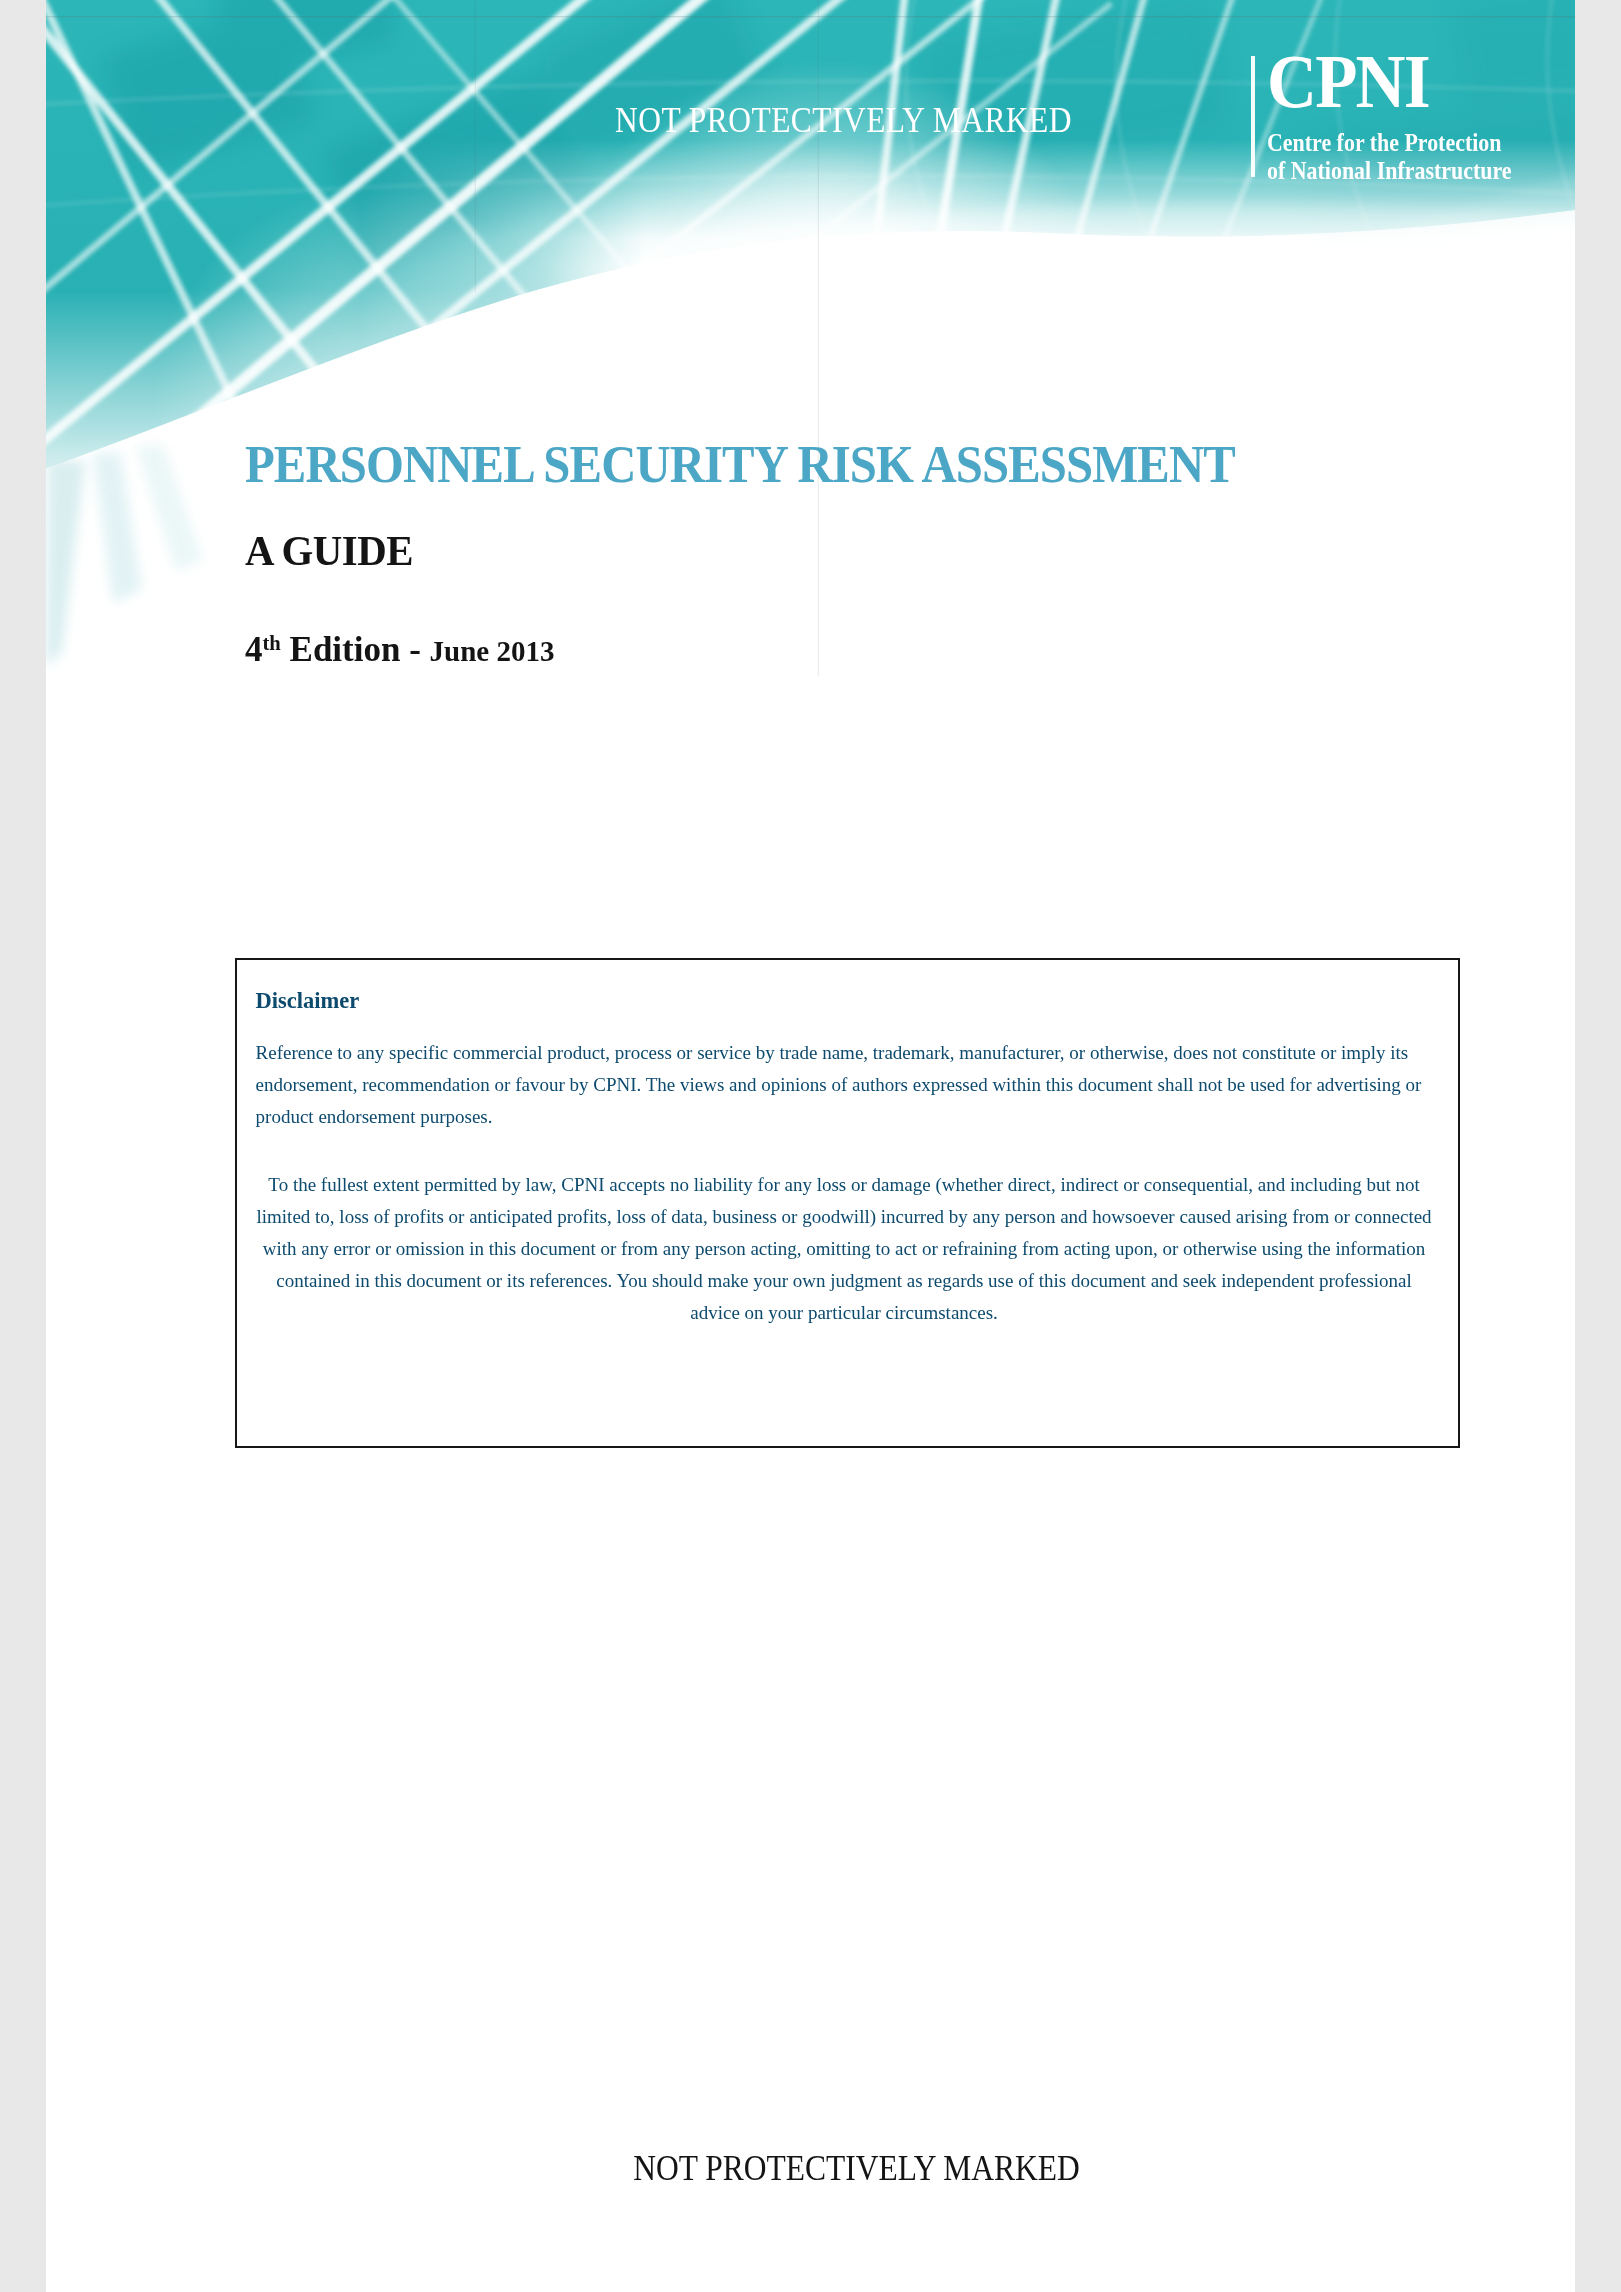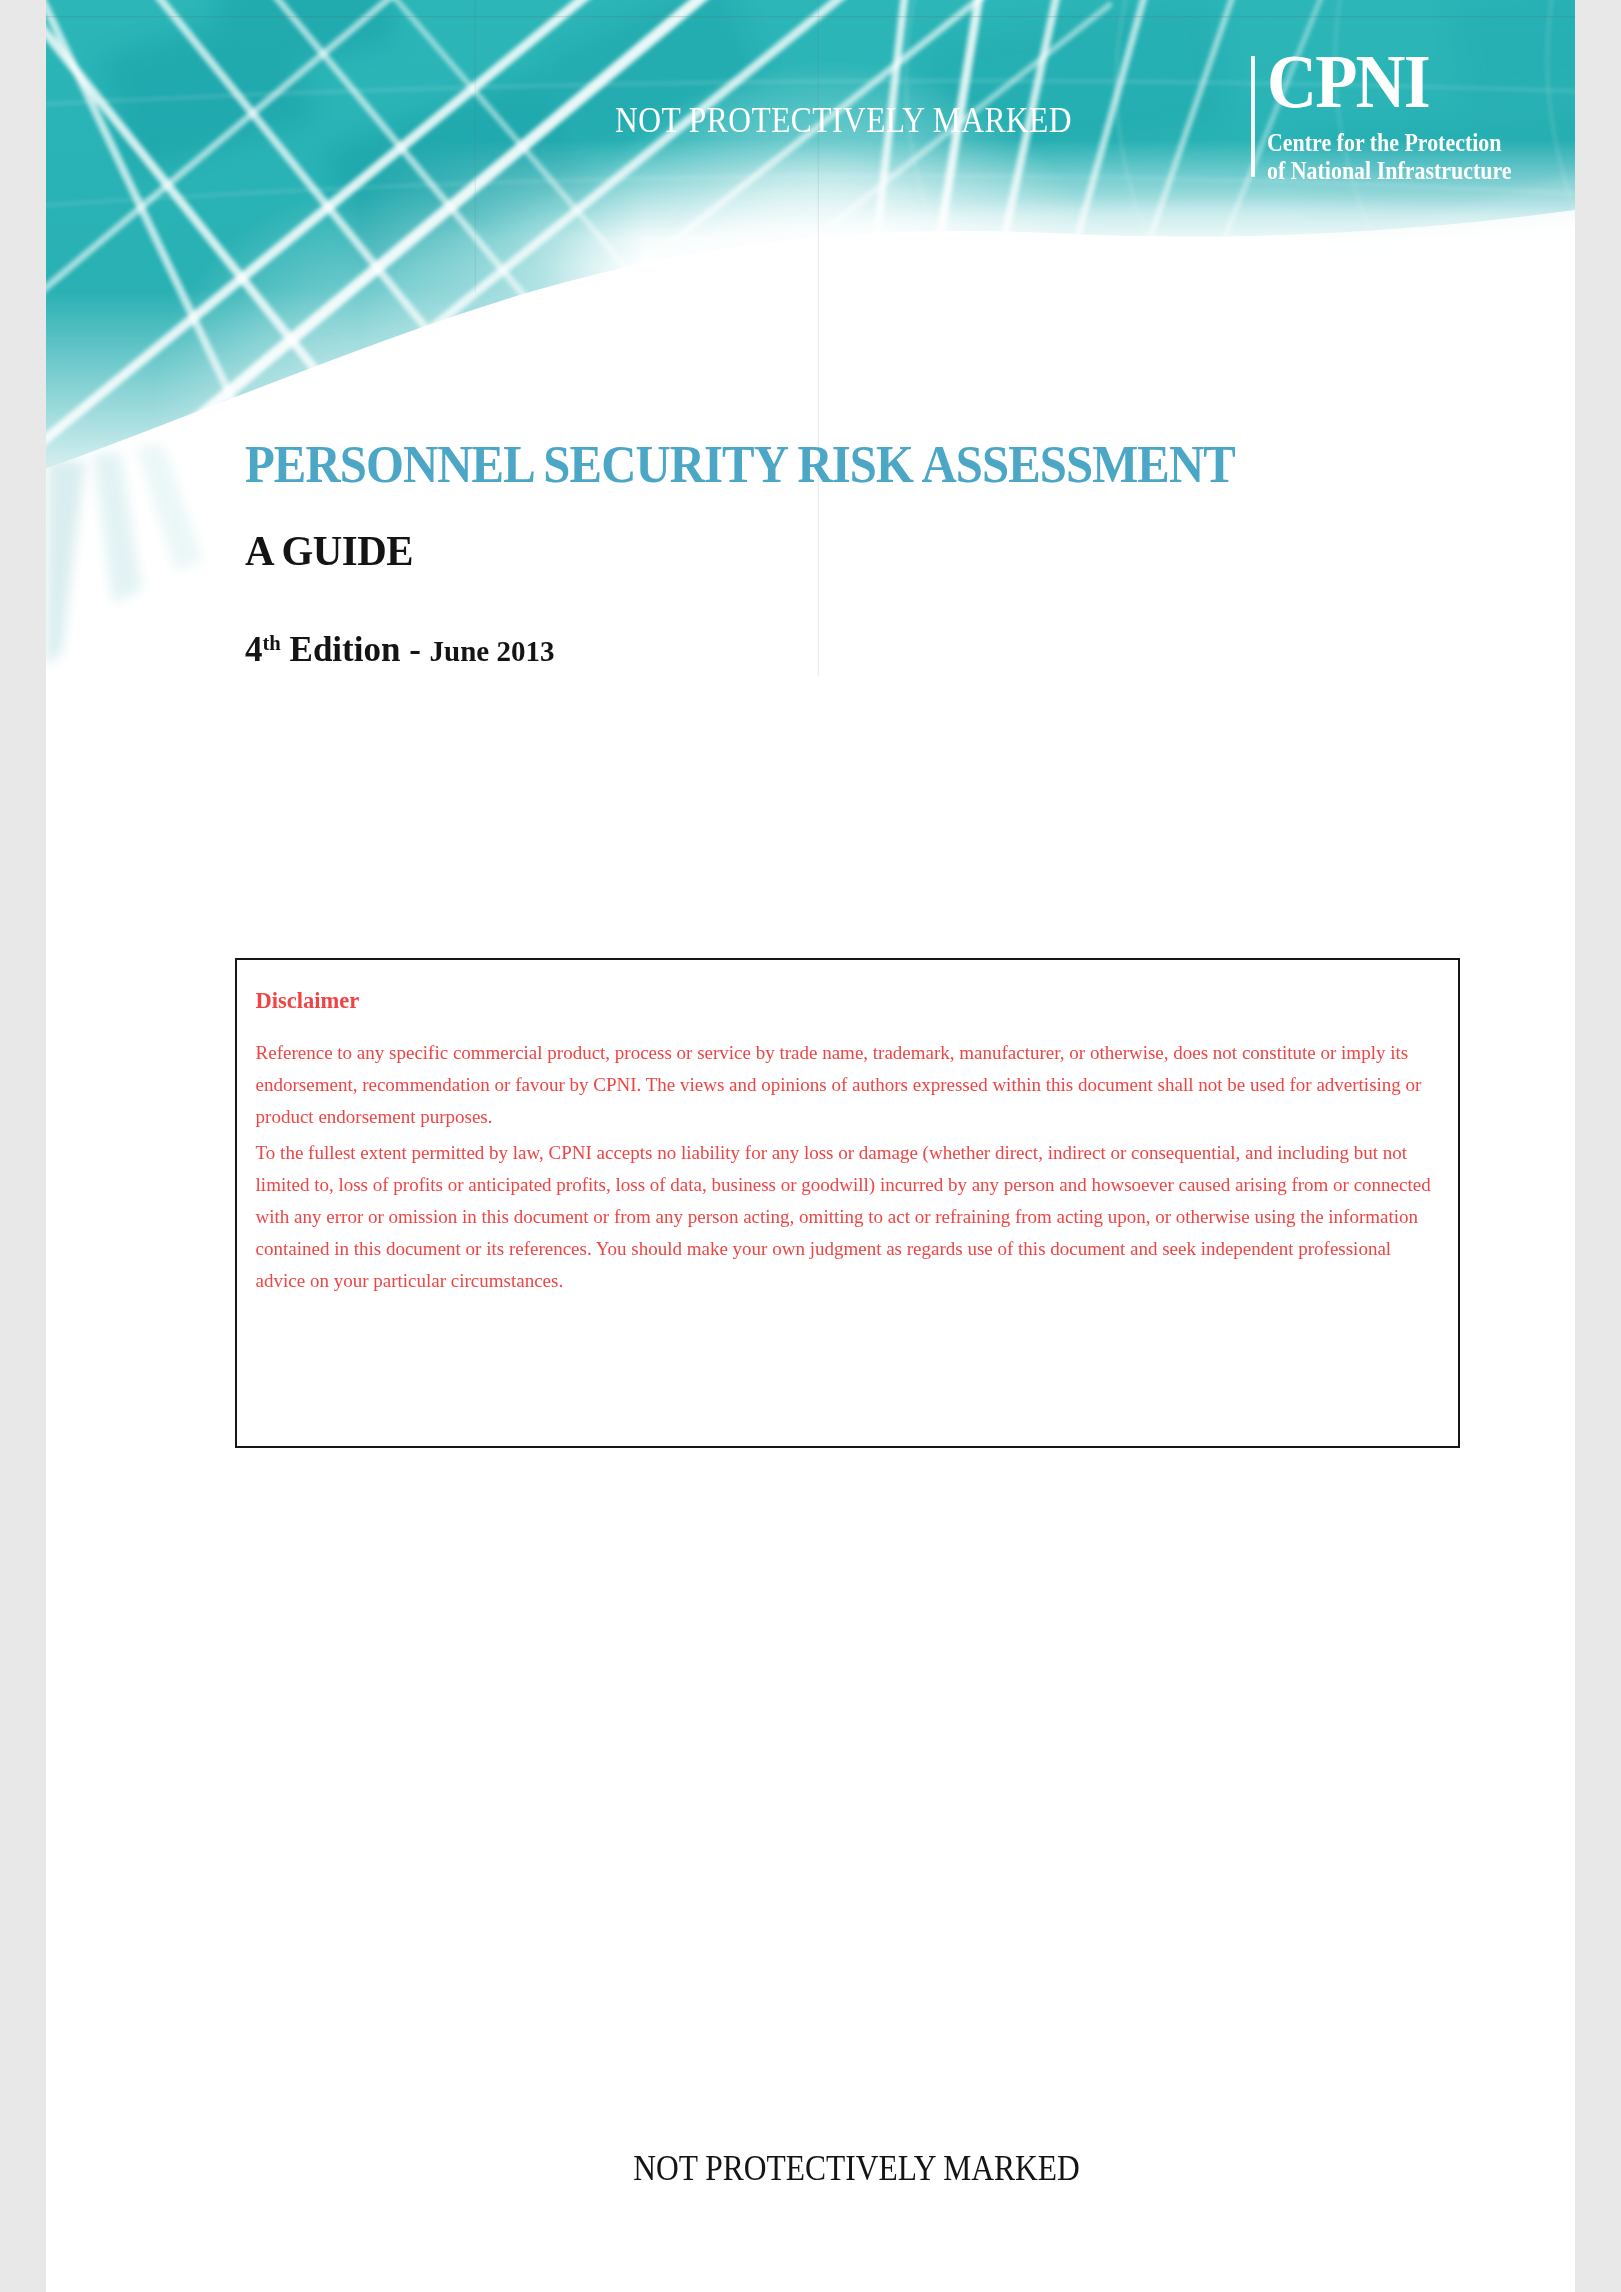--- a/index.html
+++ b/index.html
@@ -63,30 +63,30 @@
     font-size:20.6px;line-height:20.6px;
     position:relative;top:-0.55em;vertical-align:baseline;
   }
   .doc-edition .edition-date{font-size:29px;}
 
   .disclaimer-box{
     left:189px;top:958px;width:1225px;height:490px;
     border:2.9px solid #161616;box-sizing:border-box;
     padding:25.5px 25.5px 0 18.6px;
     background:#ffffff;z-index:3;
-    color:#ef4444;
+    color:#0c4a6e;
   }
   .disclaimer-heading{
     font-size:22.5px;line-height:29px;font-weight:700;margin:0;
   }
   .disclaimer-box p{
     font-size:19px;line-height:32px;font-weight:400;margin:0;
   }
   .disclaimer-box p.para-1{margin-top:22.5px;}
-  .disclaimer-box p.para-2{margin-top:4px;}
+  .disclaimer-box p.para-2{margin-top:36px;text-align:center;}
 
   .footer-classification{
     left:0;top:2150px;width:1621px;
     font-size:36px;line-height:36px;font-weight:400;
     color:#141414;text-align:center;white-space:nowrap;
     transform:scaleX(.875);transform-origin:center top;
     z-index:3;
   }
 </style>
 </head>

